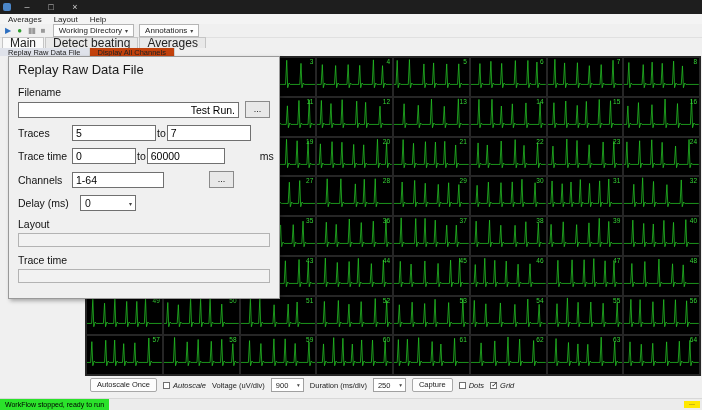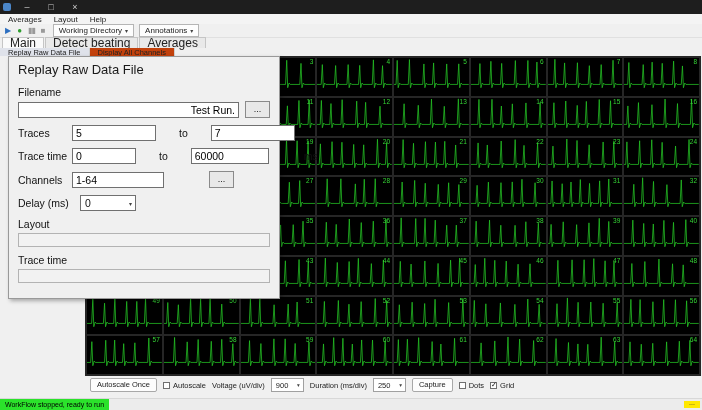--- a/index.html
+++ b/index.html
@@ -45,42 +45,42 @@
   .cell svg{position:absolute;left:0;top:0;width:100%;height:100%;display:block;}
   .chnum{position:absolute;top:0;right:2px;font-size:6.5px;line-height:8px;}
 
   
   .controlsbar{position:absolute;left:0;top:320px;width:100%;height:18px;background:#f0f0f0;display:flex;
                align-items:center;gap:6px;padding-left:90px;box-sizing:border-box;font-size:7.5px;color:#222;}
   .cbtn{background:#fdfdfd;border:1px solid #a8a8a8;font-size:7.5px;padding:0 6px;height:12px;line-height:11px;border-radius:2px;}
   .combo{display:inline-flex;align-items:center;background:#fff;border:1px solid #a0a0a0;height:12px;
          padding:0 3px 0 4px;gap:4px;justify-content:space-between;min-width:24px;}
   .combo .caret{font-size:5.5px;}
-  .chk{display:inline-flex;align-items:center;gap:3px;}
+  .chk{display:inline-flex;align-items:center;gap:3px;font-style:italic;}
   .box{width:7px;height:7px;border:1px solid #707070;background:#fff;display:inline-block;position:relative;box-sizing:border-box;}
   .chk.on .box::before{content:"✓";position:absolute;left:0;top:-2px;font-size:7px;color:#111;}
 
   
   .statusbar{position:absolute;left:0;bottom:0;width:100%;height:11px;background:#ececec;border-top:1px solid #d8d8d8;
              display:flex;align-items:stretch;}
   .statusmsg{display:flex;align-items:center;padding:0 5px;font-size:7px;color:#000;white-space:nowrap;}
   .busy{position:absolute;right:2px;bottom:2px;width:16px;height:7px;font-size:7px;line-height:4px;text-align:center;color:#333;}
 
   
   .dialog{position:absolute;left:8px;top:0;width:272px;height:243px;background:#f0f0f0;border:1px solid #999;
           box-shadow:2px 2px 4px rgba(0,0,0,.3);padding:4px 9px;box-sizing:border-box;z-index:10;}
   .dtitle{font-size:13px;color:#1a1a1a;margin:1px 0 9px;}
   .dlabel{font-size:10.5px;color:#111;margin-bottom:3px;}
   .drow{display:flex;align-items:center;margin-bottom:7px;font-size:10.5px;color:#111;}
   .lbl{width:54px;flex:none;}
   .lblw{width:62px;flex:none;}
   .txt{border:1px solid #707070;height:16px;font-size:10.5px;font-family:inherit;padding:0 3px;background:#fff;box-sizing:border-box;}
   .txt.right{text-align:right;}
   .txt.ro{background:#f2f2f2;border-color:#b3b3b3;height:14px;width:100%;}
-  .toword{margin:0 23px;}
+  .toword{margin:0 1px;}
   .msword{margin-left:7px;padding-left:28px;}
   .bbtn{height:17px;width:25px;flex:none;border:1px solid #8a8a8a;background:#e8e8e8;font-size:9px;line-height:15px;
         text-align:center;margin-left:6px;box-sizing:border-box;}
   .dcombo{display:inline-flex;width:56px;height:16px;border:1px solid #707070;background:#fff;align-items:center;
           justify-content:space-between;padding:0 3px 0 4px;font-size:10.5px;box-sizing:border-box;}
   .grow{flex:1;}
 </style>
 </head>
 <body>
 

